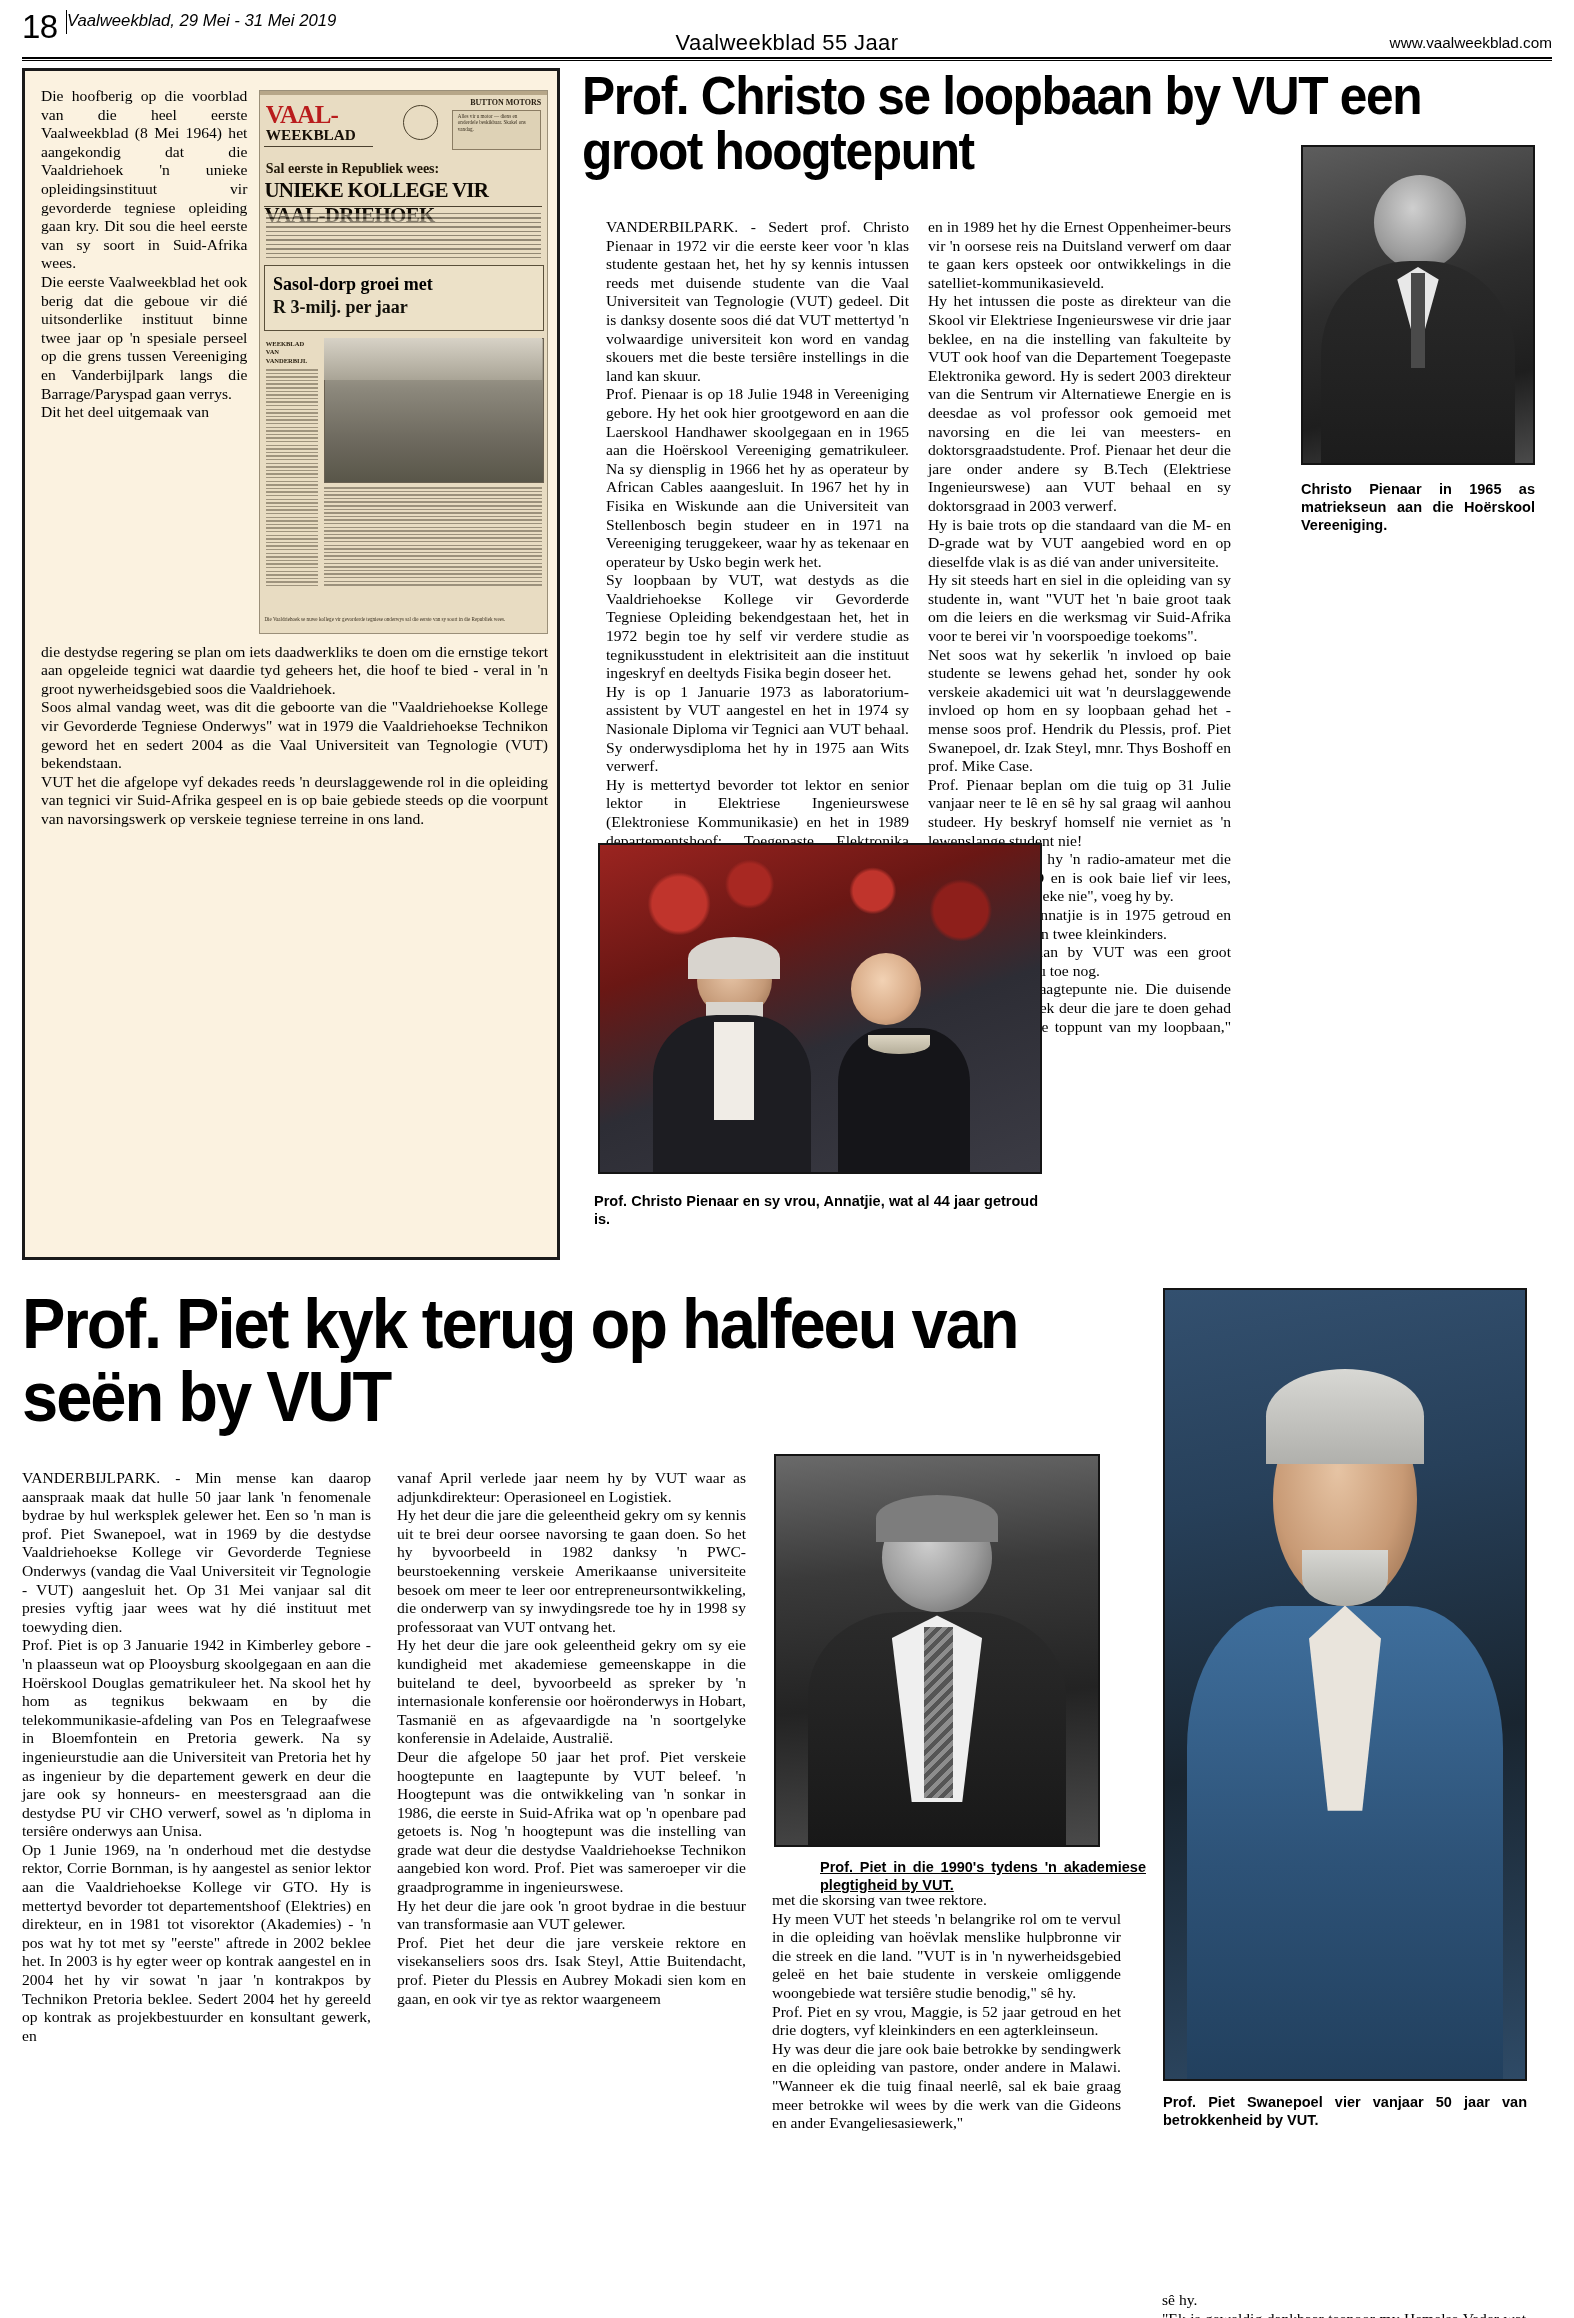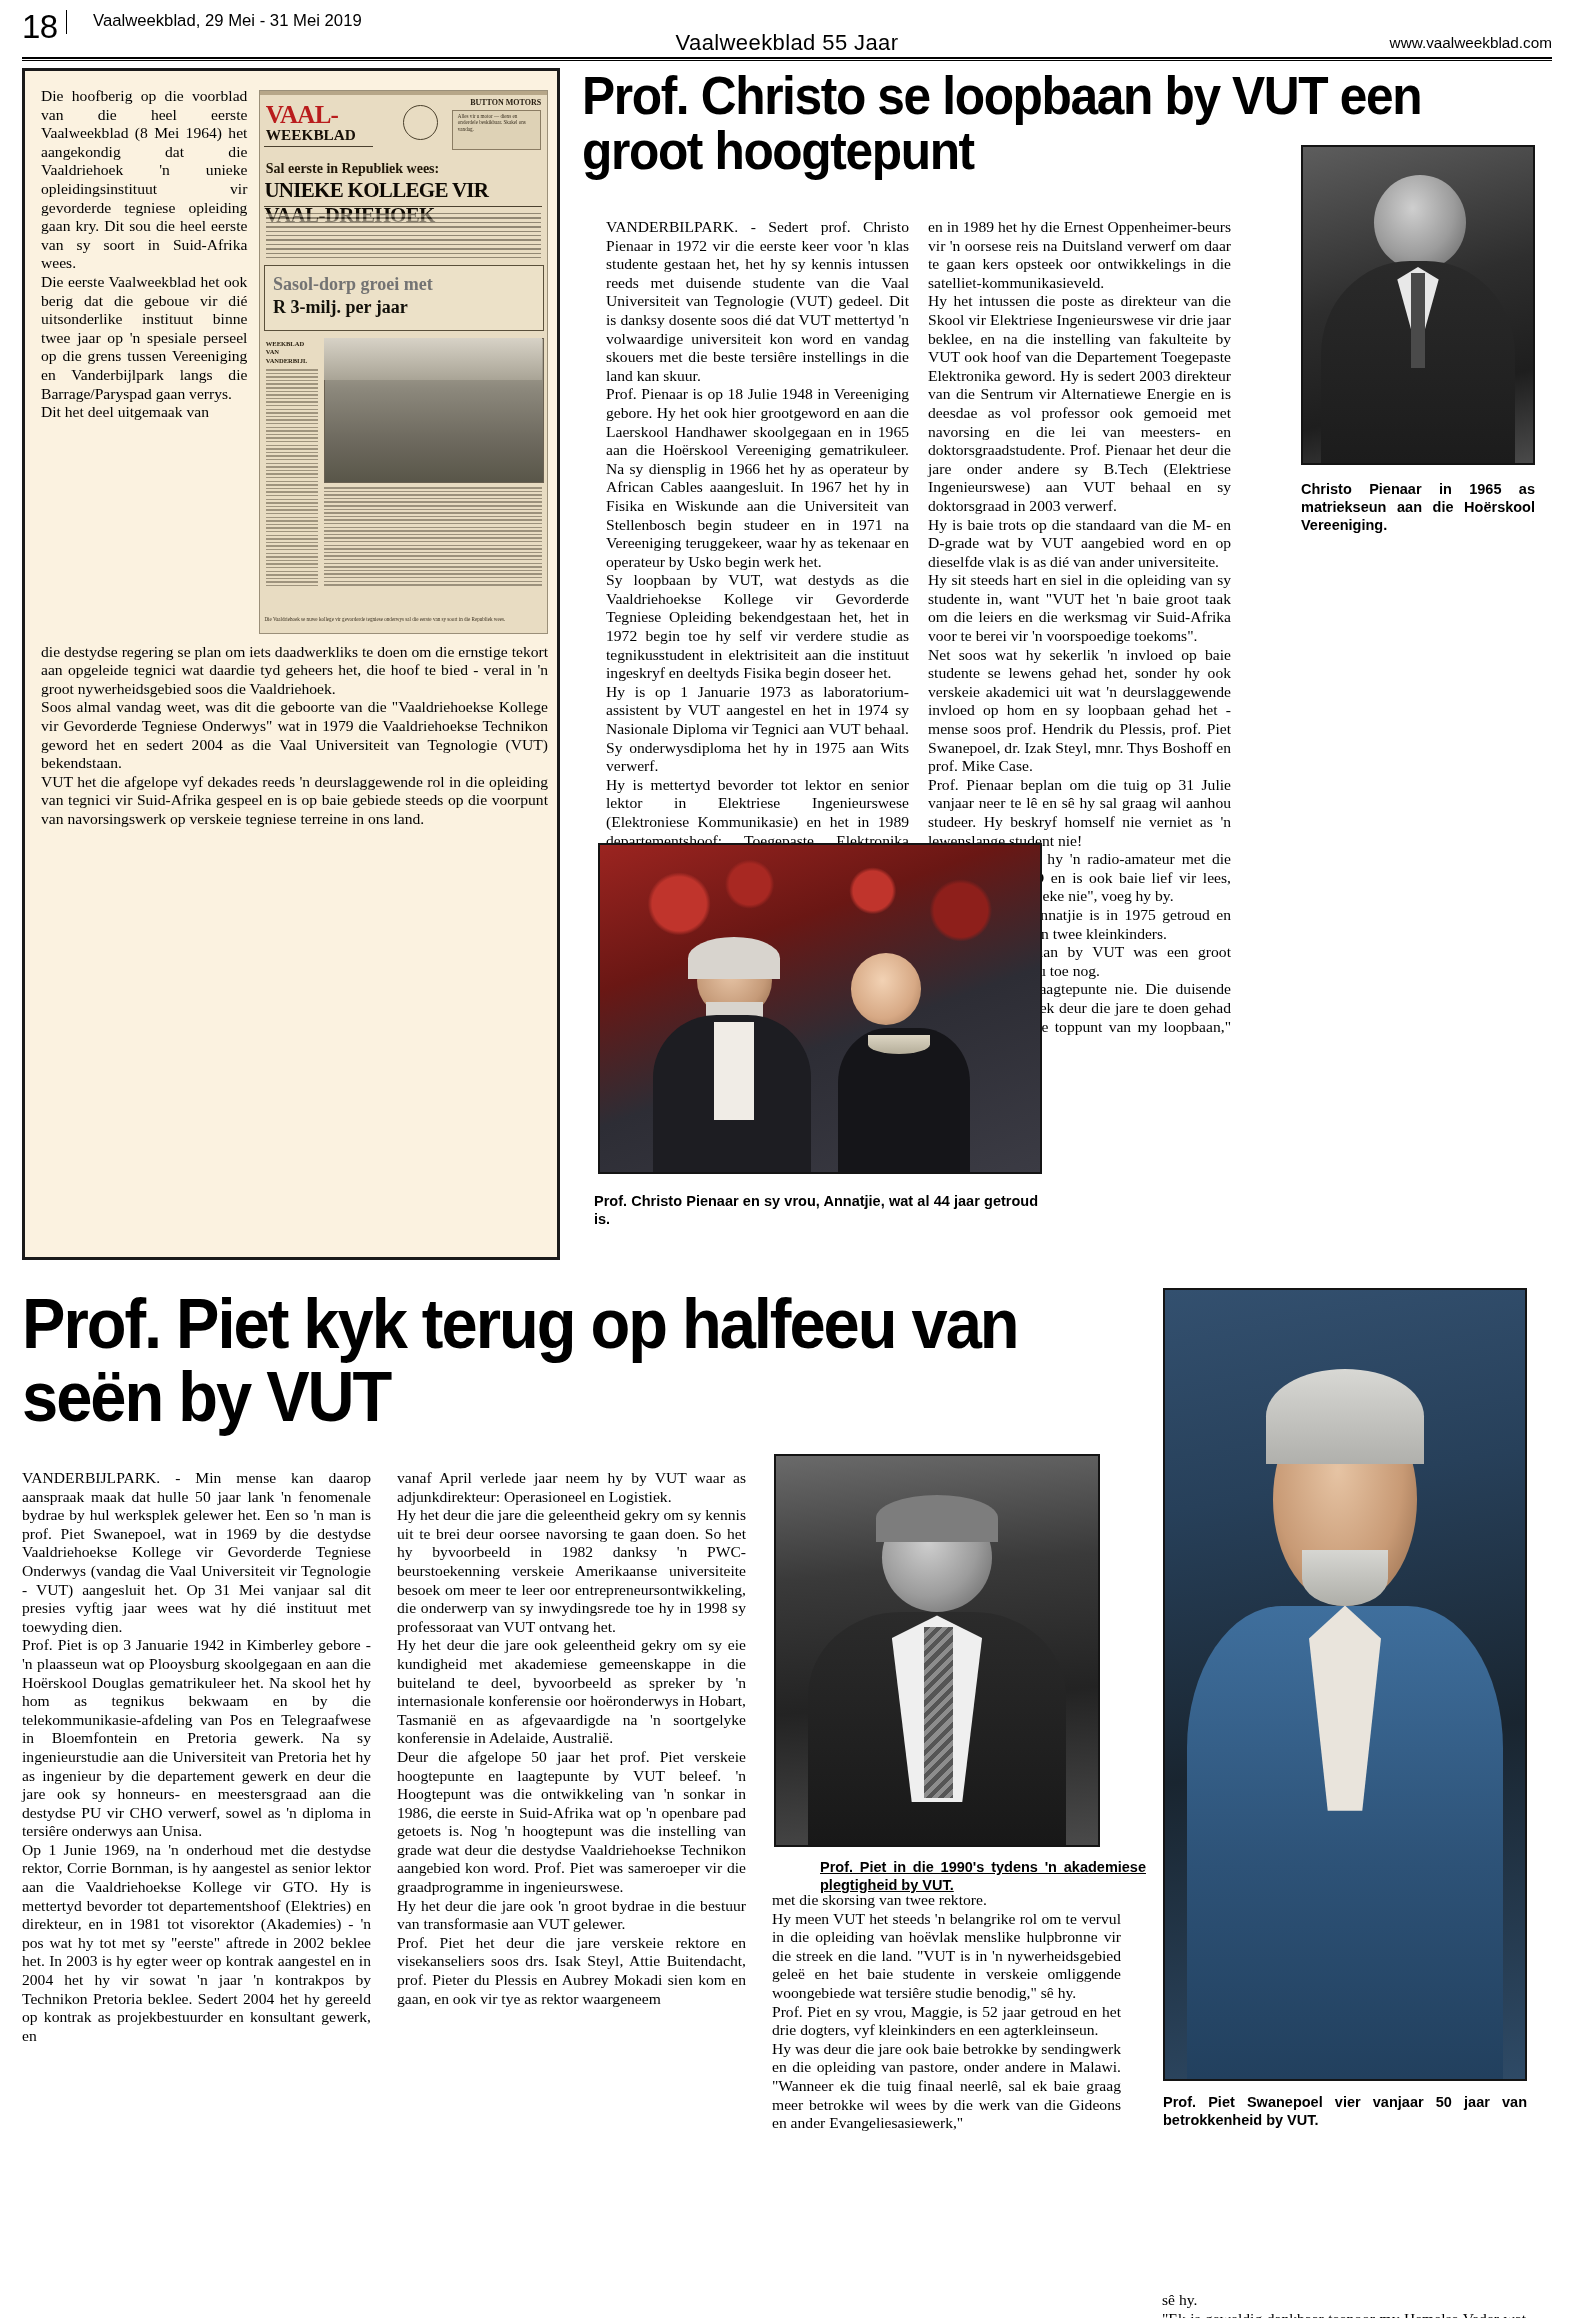--- a/index.html
+++ b/index.html
@@ -17,21 +17,21 @@
     display:flex;align-items:flex-start;
   }
   .page-num{
     font-family:"Liberation Sans",sans-serif;
     font-size:33px;font-weight:400;line-height:33px;
     padding-right:8.7px;letter-spacing:-0.7px;
   }
   .mast-left{
     font-family:"Liberation Sans",sans-serif;
     font-size:16.7px;line-height:22px;
-    border-left:1.5px solid #000;padding-left:26px;padding-bottom:1.5px;
+    border-left:1.5px solid #000;padding-left:0;padding-bottom:1.5px;font-style:italic;
   }
   .mast-center{
     position:absolute;left:0;right:0;bottom:0.7px;text-align:center;
     font-family:"Liberation Sans",sans-serif;
     font-size:22px;line-height:25px;letter-spacing:0.4px;
   }
   .mast-right{
     position:absolute;right:0;bottom:3.6px;
     font-family:"Liberation Sans",sans-serif;
     font-size:15.3px;line-height:19px;
@@ -214,21 +214,21 @@
 
         <div class="cl-txt" style="left:5.8px;top:70px;font-size:14px;font-weight:bold;color:#201708;">Sal eerste in Republiek wees:</div>
 
         <div class="cl-txt" style="left:4.4px;top:87px;font-size:21px;font-weight:bold;letter-spacing:-0.7px;color:#0e0a04;">UNIEKE KOLLEGE VIR VAAL-DRIEHOEK</div>
         <div class="cl-rule" style="left:4.4px;top:115px;width:278px;height:0.7px;"></div>
 
         <div style="position:absolute;left:5.8px;top:122px;width:275px;height:45px;
           background:repeating-linear-gradient(to bottom,#4b4334 0px,#4b4334 1.5px,#e8dcc2 1.5px,#e8dcc2 4.4px);opacity:.55;"></div>
 
         <div style="position:absolute;left:4.4px;top:174px;width:278px;height:64px;border:1.5px solid #5a503b;background:#ece1c8;"></div>
-        <div class="cl-txt" style="left:13px;top:183px;font-size:18px;font-weight:bold;color:#737373;">Sasol-dorp groei met</div>
+        <div class="cl-txt" style="left:13px;top:183px;font-size:18px;font-weight:bold;color:#000000;">Sasol-dorp groei met</div>
         <div class="cl-txt" style="left:13px;top:206px;font-size:18px;font-weight:bold;color:#12100a;">R 3-milj. per jaar</div>
 
         <div class="cl-txt" style="left:5.8px;top:249px;font-size:6.5px;font-weight:bold;color:#241b0c;">WEEKBLAD</div>
         <div class="cl-txt" style="left:5.8px;top:257px;font-size:6.5px;font-weight:bold;color:#241b0c;">VAN</div>
         <div class="cl-txt" style="left:5.8px;top:266px;font-size:6.5px;font-weight:bold;color:#241b0c;">VANDERBIJL</div>
         <div style="position:absolute;left:5.8px;top:278px;width:52px;height:218px;
           background:repeating-linear-gradient(to bottom,#554b39 0px,#554b39 1.5px,#e8dcc2 1.5px,#e8dcc2 3.6px);opacity:.5;"></div>
 
         <div class="cl-photo" style="left:64px;top:247px;width:218px;height:143px;
           background:linear-gradient(180deg,#b9b3a4 0%,#8c887c 35%,#6e6a5f 70%,#595649 100%);

